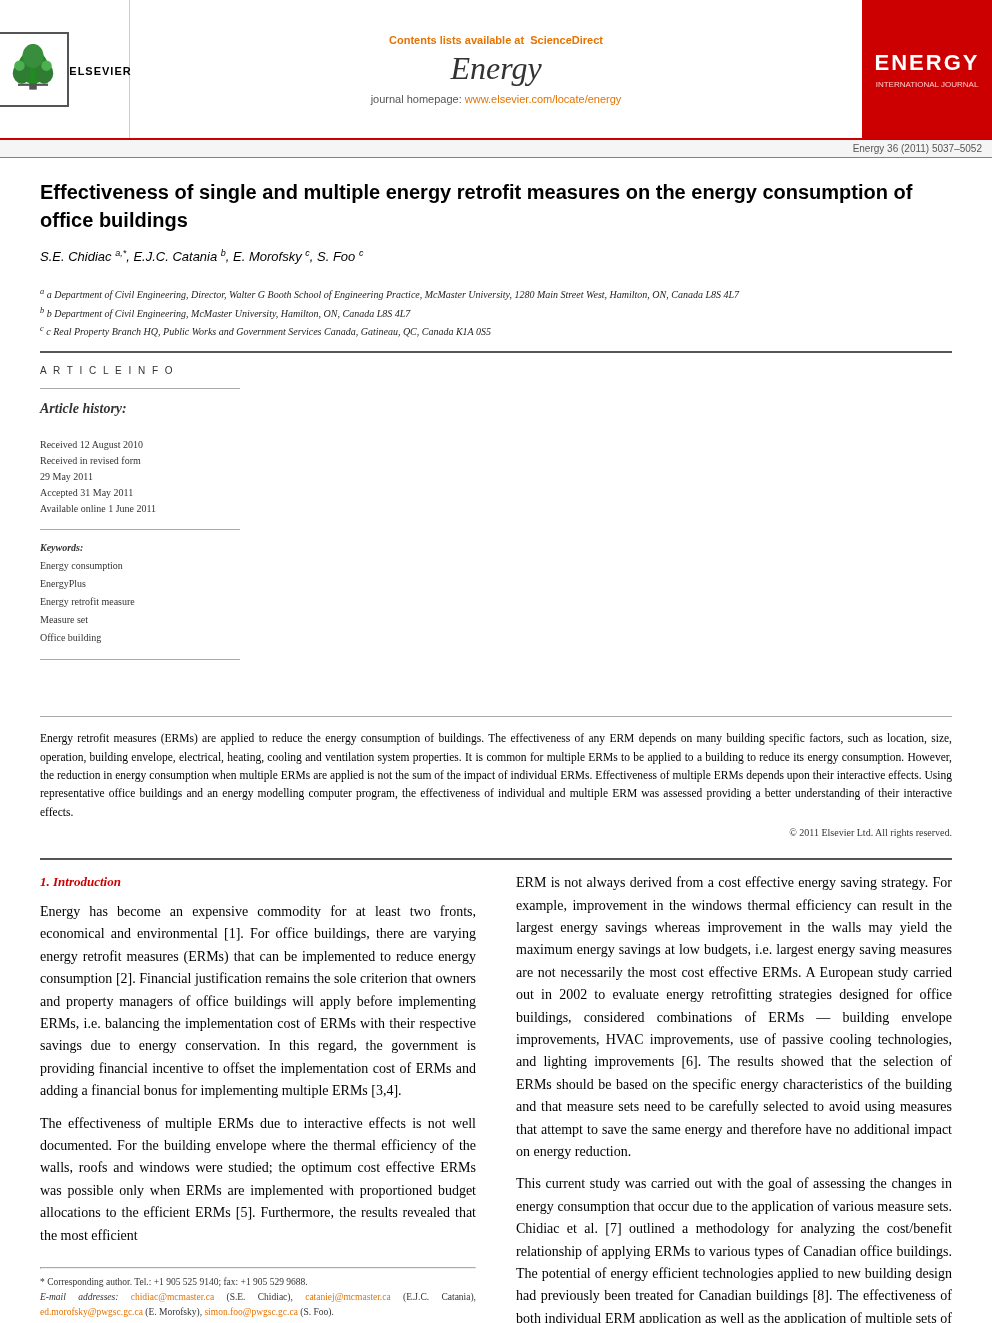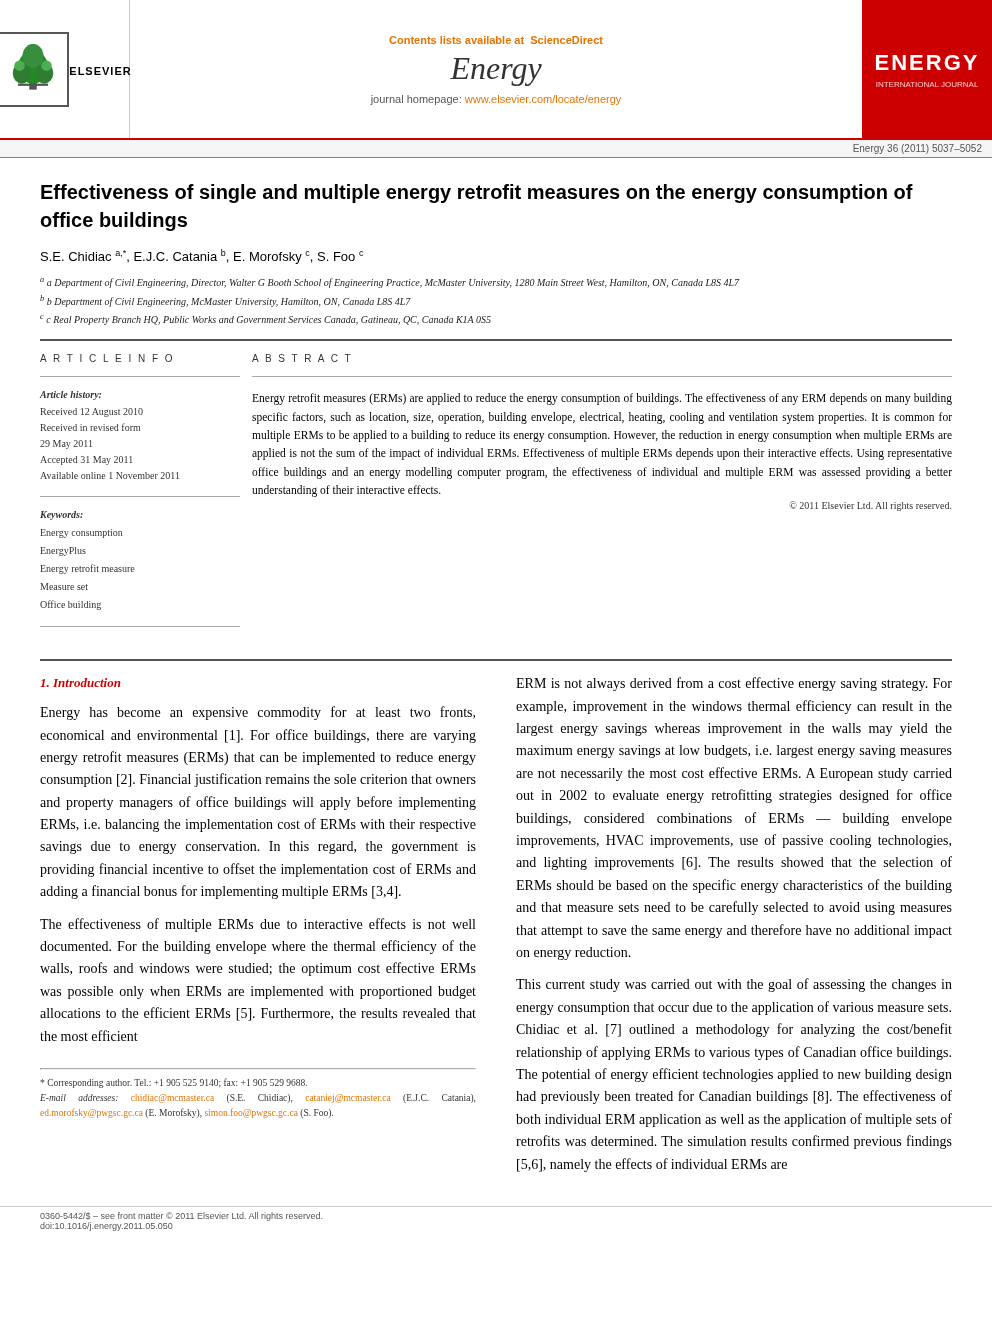--- a/index.html
+++ b/index.html
@@ -131,22 +131,23 @@
       font-weight: bold;
       color: #000;
       margin-bottom: 14px;
       line-height: 1.4;
       font-family: Arial, sans-serif;
     }
 
     
     .authors {
       font-size: 13px;
-      margin-bottom: 10px;
-      font-family: Arial, sans-serif;
+      margin-bottom: 22px;
+      font-family: Arial, sans-serif;
+      font-style: italic;
     }
     .authors sup {
       font-size: 9px;
     }
 
     
     .affiliations {
       font-size: 10px;
       font-style: italic;
       margin-bottom: 6px;
@@ -164,46 +165,47 @@
     }
     .divider-bold {
       border: none;
       border-top: 2px solid #555;
       margin: 12px 0;
     }
 
     
     .two-col {
       display: flex;
-      gap: 12px;
+      gap: 32px;
       margin-bottom: 20px;
+      flex-direction: column;
     }
     .col-left {
       width: 200px;
       flex-shrink: 0;
     }
     .col-right {
       flex: 1;
     }
 
     
     .section-heading {
       font-size: 10px;
       letter-spacing: 2px;
       text-transform: uppercase;
       font-family: Arial, sans-serif;
       color: #333;
       margin-bottom: 6px;
     }
     .article-info-label {
-      font-size: 10px;
-      font-style: italic;
-      font-weight: bold;
-      color: #333;
-      margin-bottom: 4px;
+      font-size: 14px;
+      font-style: italic;
+      font-weight: bold;
+      color: #333;
+      margin-bottom: 20px;
     }
     .article-info-item {
       font-size: 10px;
       color: #333;
       line-height: 1.6;
     }
 
     .keywords-label {
       font-size: 10px;
       font-style: italic;
@@ -220,20 +222,21 @@
     
     .abstract-text {
       font-size: 11.5px;
       line-height: 1.6;
       text-align: justify;
       color: #000;
     }
     .abstract-copyright {
       font-size: 10px;
       text-align: right;
+      margin-top: 6px;
       color: #333;
     }
 
     
     .body-two-col {
       display: flex;
       gap: 40px;
     }
     .body-col {
       flex: 1;
@@ -349,36 +352,35 @@
 
     <div class="col-left">
       <div class="section-heading">A R T I C L E   I N F O</div>
       <hr class="divider">
 
       <div class="article-info-label">Article history:</div>
       <div class="article-info-item">Received 12 August 2010</div>
       <div class="article-info-item">Received in revised form</div>
       <div class="article-info-item">29 May 2011</div>
       <div class="article-info-item">Accepted 31 May 2011</div>
-      <div class="article-info-item">Available online 1 November 2011</div>
+      <div class="article-info-item">Available online 1 June 2011</div>
 
       <hr class="divider">
 
       <div class="keywords-label">Keywords:</div>
       <div class="keyword-item">Energy consumption</div>
       <div class="keyword-item">EnergyPlus</div>
       <div class="keyword-item">Energy retrofit measure</div>
       <div class="keyword-item">Measure set</div>
       <div class="keyword-item">Office building</div>
 
       <hr class="divider">
     </div>
 
     <div class="col-right">
-      <div class="section-heading">A B S T R A C T</div>
       <hr class="divider">
       <div class="abstract-text">Energy retrofit measures (ERMs) are applied to reduce the energy consumption of buildings. The effectiveness of any ERM depends on many building specific factors, such as location, size, operation, building envelope, electrical, heating, cooling and ventilation system properties. It is common for multiple ERMs to be applied to a building to reduce its energy consumption. However, the reduction in energy consumption when multiple ERMs are applied is not the sum of the impact of individual ERMs. Effectiveness of multiple ERMs depends upon their interactive effects. Using representative office buildings and an energy modelling computer program, the effectiveness of individual and multiple ERM was assessed providing a better understanding of their interactive effects.</div>
       <div class="abstract-copyright">© 2011 Elsevier Ltd. All rights reserved.</div>
     </div>
 
   </div>
 
   <hr class="divider-bold">
 
   <div class="body-two-col">

